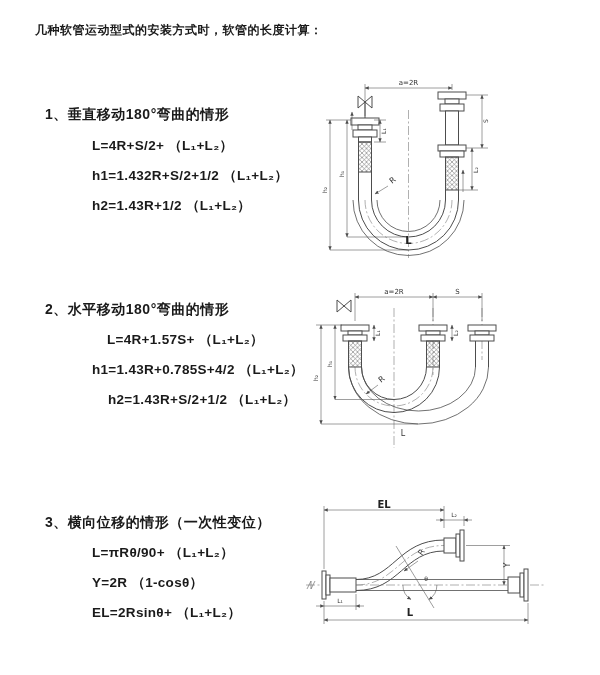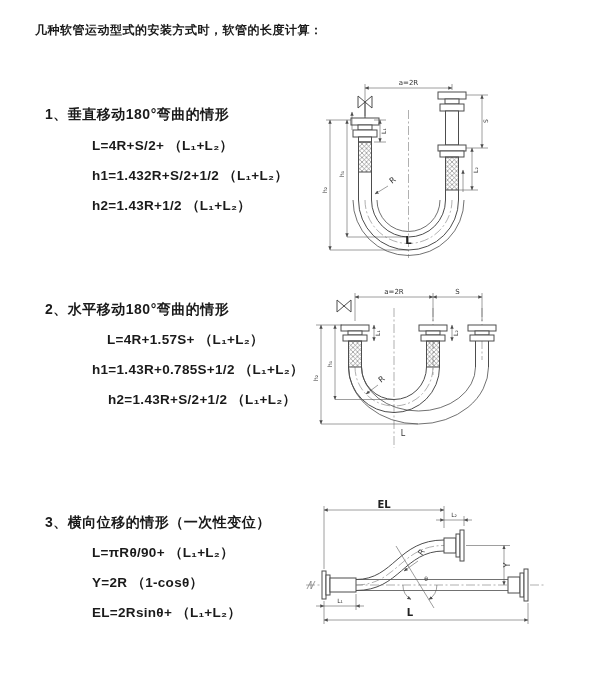--- a/index.html
+++ b/index.html
@@ -48,21 +48,21 @@
 
 <div class="page-title">几种软管运动型式的安装方式时，软管的长度计算：</div>
 
 <div class="sec-heading" style="left:45px;top:106px">1、垂直移动180°弯曲的情形</div>
 <div class="formula" style="left:68px;top:137px">L=4R+S/2+ （L₁+L₂）</div>
 <div class="formula" style="left:68px;top:167px">h1=1.432R+S/2+1/2 （L₁+L₂）</div>
 <div class="formula" style="left:68px;top:197px">h2=1.43R+1/2 （L₁+L₂）</div>
 
 <div class="sec-heading" style="left:45px;top:301px">2、水平移动180°弯曲的情形</div>
 <div class="formula" style="left:83px;top:331px">L=4R+1.57S+ （L₁+L₂）</div>
-<div class="formula" style="left:68px;top:361px">h1=1.43R+0.785S+1/2 （L₁+L₂）</div>
+<div class="formula" style="left:68px;top:361px">h1=1.43R+0.785S+4/2 （L₁+L₂）</div>
 <div class="formula" style="left:84px;top:391px">h2=1.43R+S/2+1/2 （L₁+L₂）</div>
 
 <div class="sec-heading" style="left:45px;top:514px">3、横向位移的情形（一次性变位）</div>
 <div class="formula" style="left:68px;top:544px">L=πRθ/90+ （L₁+L₂）</div>
 <div class="formula" style="left:68px;top:574px">Y=2R （1-cosθ）</div>
 <div class="formula" style="left:68px;top:604px">EL=2Rsinθ+ （L₁+L₂）</div>
 
 <svg class="dwg" style="left:308px;top:72px" width="290" height="195" viewBox="0 0 290 195">
 
   <g>

